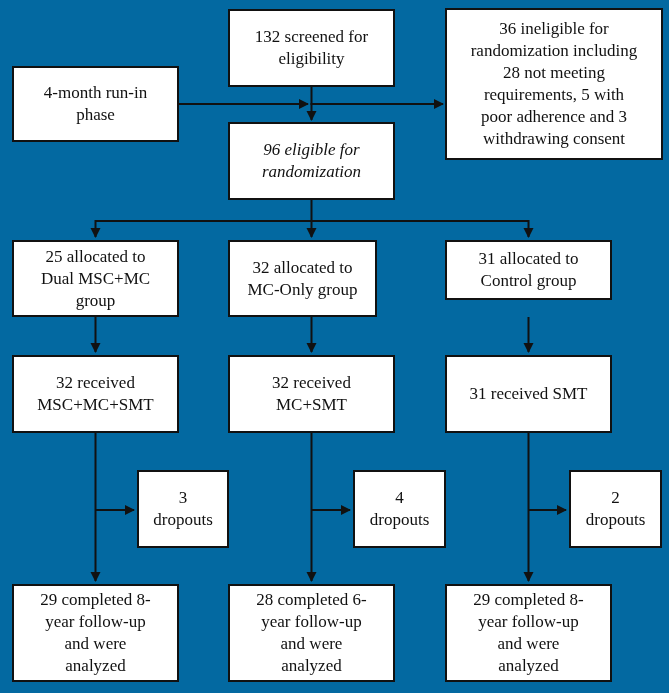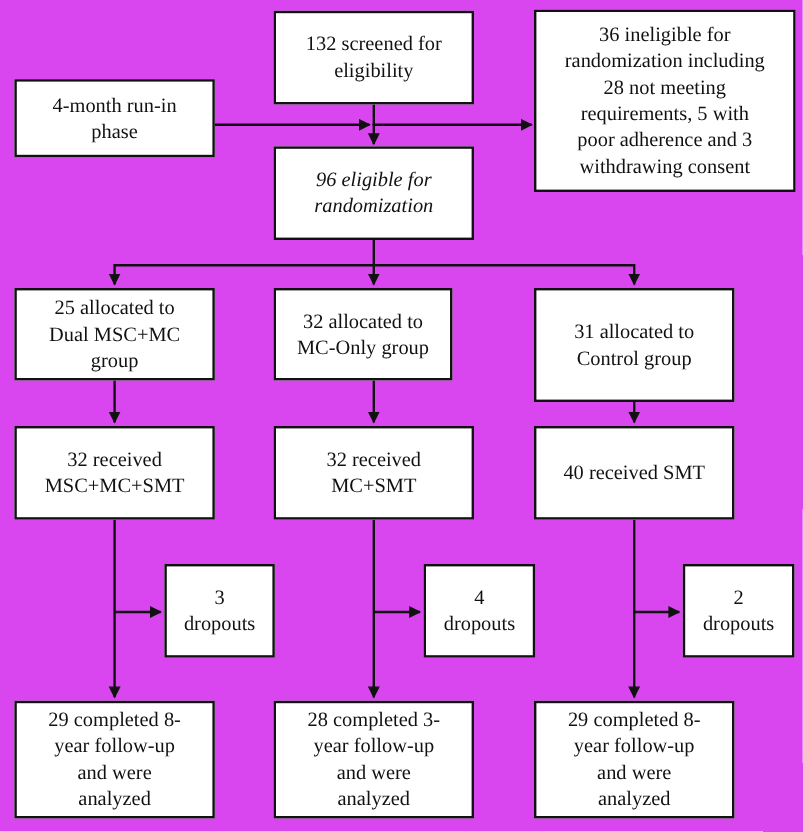--- a/index.html
+++ b/index.html
@@ -4,21 +4,21 @@
 <style>
   html, body {
     margin: 0;
     padding: 0;
     background: #ffffff;
   }
   .canvas {
     position: relative;
     width: 669px;
     height: 693px;
-    background: #d946ef;
+    background: #0369a1;
     font-family: "Liberation Serif", serif;
     color: #111111;
     overflow: hidden;
   }
   .connectors {
     position: absolute;
     left: 0;
     top: 0;
     width: 669px;
     height: 693px;
@@ -32,26 +32,26 @@
     align-items: center;
     justify-content: center;
     text-align: center;
     white-space: pre-line;
     font-size: 17px;
     line-height: 22px;
     padding: 2px 5px;
   }
   
   .n-screened          { left: 228px; top: 9px;   width: 167px; height: 78px; }
-  .n-run-in            { left: 12px;  top: 66px;  width: 167px; height: 65px; }
+  .n-run-in            { left: 12px;  top: 66px;  width: 167px; height: 76px; }
   .n-ineligible        { left: 445px; top: 8px;   width: 218px; height: 152px; }
   .n-eligible          { left: 228px; top: 122px; width: 167px; height: 78px; font-style: italic; }
   .n-alloc-dual        { left: 12px;  top: 240px; width: 167px; height: 77px; }
   .n-alloc-mc          { left: 228px; top: 240px; width: 149px; height: 77px; }
-  .n-alloc-control     { left: 445px; top: 240px; width: 167px; height: 95px; }
+  .n-alloc-control     { left: 445px; top: 240px; width: 167px; height: 60px; }
   .n-received-dual     { left: 12px;  top: 355px; width: 167px; height: 78px; }
   .n-received-mc       { left: 228px; top: 355px; width: 167px; height: 78px; }
   .n-received-control  { left: 445px; top: 355px; width: 167px; height: 78px; }
   .n-dropouts-dual     { left: 137px; top: 470px; width: 92px;  height: 78px; }
   .n-dropouts-mc       { left: 353px; top: 470px; width: 93px;  height: 78px; }
   .n-dropouts-control  { left: 569px; top: 470px; width: 93px;  height: 78px; }
   .n-completed-dual    { left: 12px;  top: 584px; width: 167px; height: 98px; }
   .n-completed-mc      { left: 228px; top: 584px; width: 167px; height: 98px; }
   .n-completed-control { left: 445px; top: 584px; width: 167px; height: 98px; }
 </style>
@@ -112,34 +112,34 @@
 group</div>
   <div class="node n-alloc-mc">32 allocated to
 MC-Only group</div>
   <div class="node n-alloc-control">31 allocated to
 Control group</div>
 
   <div class="node n-received-dual">32 received
 MSC+MC+SMT</div>
   <div class="node n-received-mc">32 received
 MC+SMT</div>
-  <div class="node n-received-control">40 received SMT</div>
+  <div class="node n-received-control">31 received SMT</div>
 
   <div class="node n-dropouts-dual">3
 dropouts</div>
   <div class="node n-dropouts-mc">4
 dropouts</div>
   <div class="node n-dropouts-control">2
 dropouts</div>
 
   <div class="node n-completed-dual">29 completed 8-
 year follow-up
 and were
 analyzed</div>
-  <div class="node n-completed-mc">28 completed 3-
+  <div class="node n-completed-mc">28 completed 6-
 year follow-up
 and were
 analyzed</div>
   <div class="node n-completed-control">29 completed 8-
 year follow-up
 and were
 analyzed</div>
 
 </div>
 

